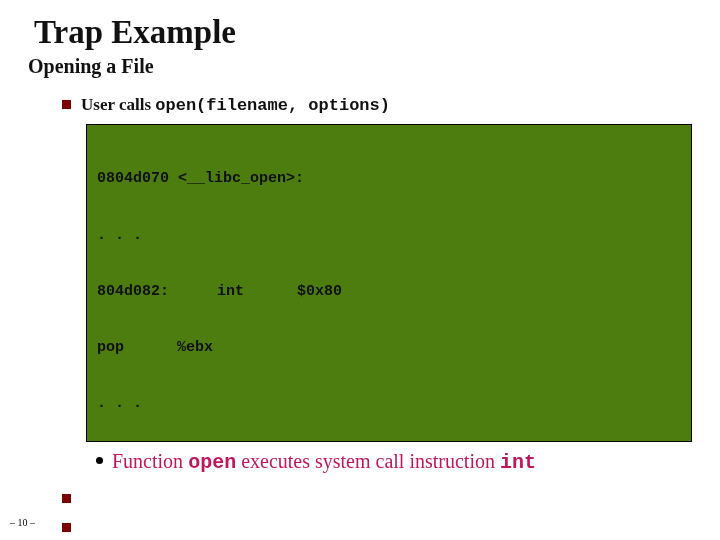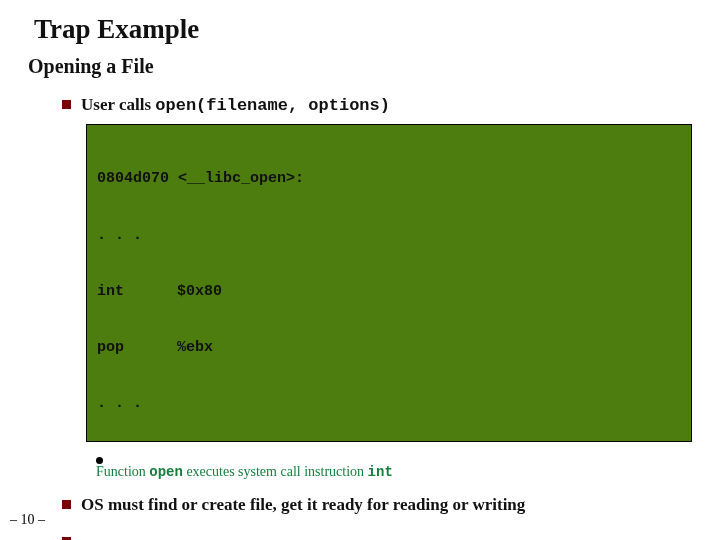--- a/index.html
+++ b/index.html
@@ -8,23 +8,23 @@
     height: 540px;
     background: #fff;
     font-family: Arial, Helvetica, sans-serif;
     position: relative;
     padding: 14px 28px 14px 28px;
     overflow: hidden;
   }
   .title {
     font-family: "Comic Sans MS", "Comic Sans", cursive;
     font-weight: bold;
-    font-size: 27px;
+    font-size: 33px;
     color: #111;
-    margin: 0 0 10px 6px;
+    margin: 0 0 4px 6px;
   }
   .subtitle {
     font-family: "Comic Sans MS", "Comic Sans", cursive;
     font-weight: bold;
     font-size: 20px;
     color: #111;
     margin: 0 0 16px 0;
   }
   .bullet-row {
     display: flex;
@@ -57,24 +57,23 @@
   }
   .cline { display: flex; }
   .c-addr { width: 120px; }
   .c-hex  { width: 260px; }
   .c-mn   { width: 80px; }
   .c-arg  { }
   .sub-bullet {
     display: flex;
     align-items: flex-start;
     margin: 4px 0 8px 68px;
-    font-size: 14px;
+    font-size: 20px;
     font-family: "Comic Sans MS", "Comic Sans", cursive;
-    color: #15803d;
-    flex-direction: column;
+    color: #be185d;
   }
   .dot-bullet {
     width: 7px; height: 7px;
     background: #000;
     border-radius: 50%;
     margin: 7px 9px 0 0;
     flex-shrink: 0;
   }
   .diagram {
     position: relative;
@@ -85,61 +84,61 @@
     font-weight: bold;
     font-size: 14px;
     color: #000;
   }
   .d-label { position: absolute; }
   .slidenum {
     position: absolute;
     left: 10px;
     bottom: 12px;
     font-family: "Comic Sans MS", "Comic Sans", cursive;
-    font-size: 14px;
+    font-size: 10px;
     color: #000;
   }
 </style>
 </head>
 <body>
 
 <div class="title">Trap Example</div>
 <div class="subtitle">Opening a File</div>
 
 <div class="bullet-row">
   <div class="sq-bullet"></div>
   <div class="bullet-text">
     <span>User calls </span><span class="mono">open(filename, options)</span>
   </div>
 </div>
 
 <div class="codebox">
   <div>0804d070 &lt;__libc_open&gt;:</div>
   <div>. . .</div>
   <div class="cline">
+    <span class="c-addr">804d082:</span>
     <span class="c-mn">int</span>
     <span class="c-arg">$0x80</span>
   </div>
   <div class="cline">
     <span class="c-mn">pop</span>
     <span class="c-arg">%ebx</span>
   </div>
   <div>. . .</div>
 </div>
 
 <div class="sub-bullet">
   <div class="dot-bullet"></div>
   <div>
     <span>Function </span><span class="mono">open</span><span> executes system call instruction </span><span class="mono">int</span>
   </div>
 </div>
 
 <div class="bullet-row">
   <div class="sq-bullet"></div>
-  <div class="bullet-text">OS must find or create file, get it ready for reading or writing</div>
 </div>
 
 <div class="bullet-row">
   <div class="sq-bullet"></div>
 </div>
 
 <div class="diagram">
   <div class="d-label" style="left:60px; top:0px;">User Process</div>
   <div class="d-label" style="left:350px; top:0px;">OS</div>
 

